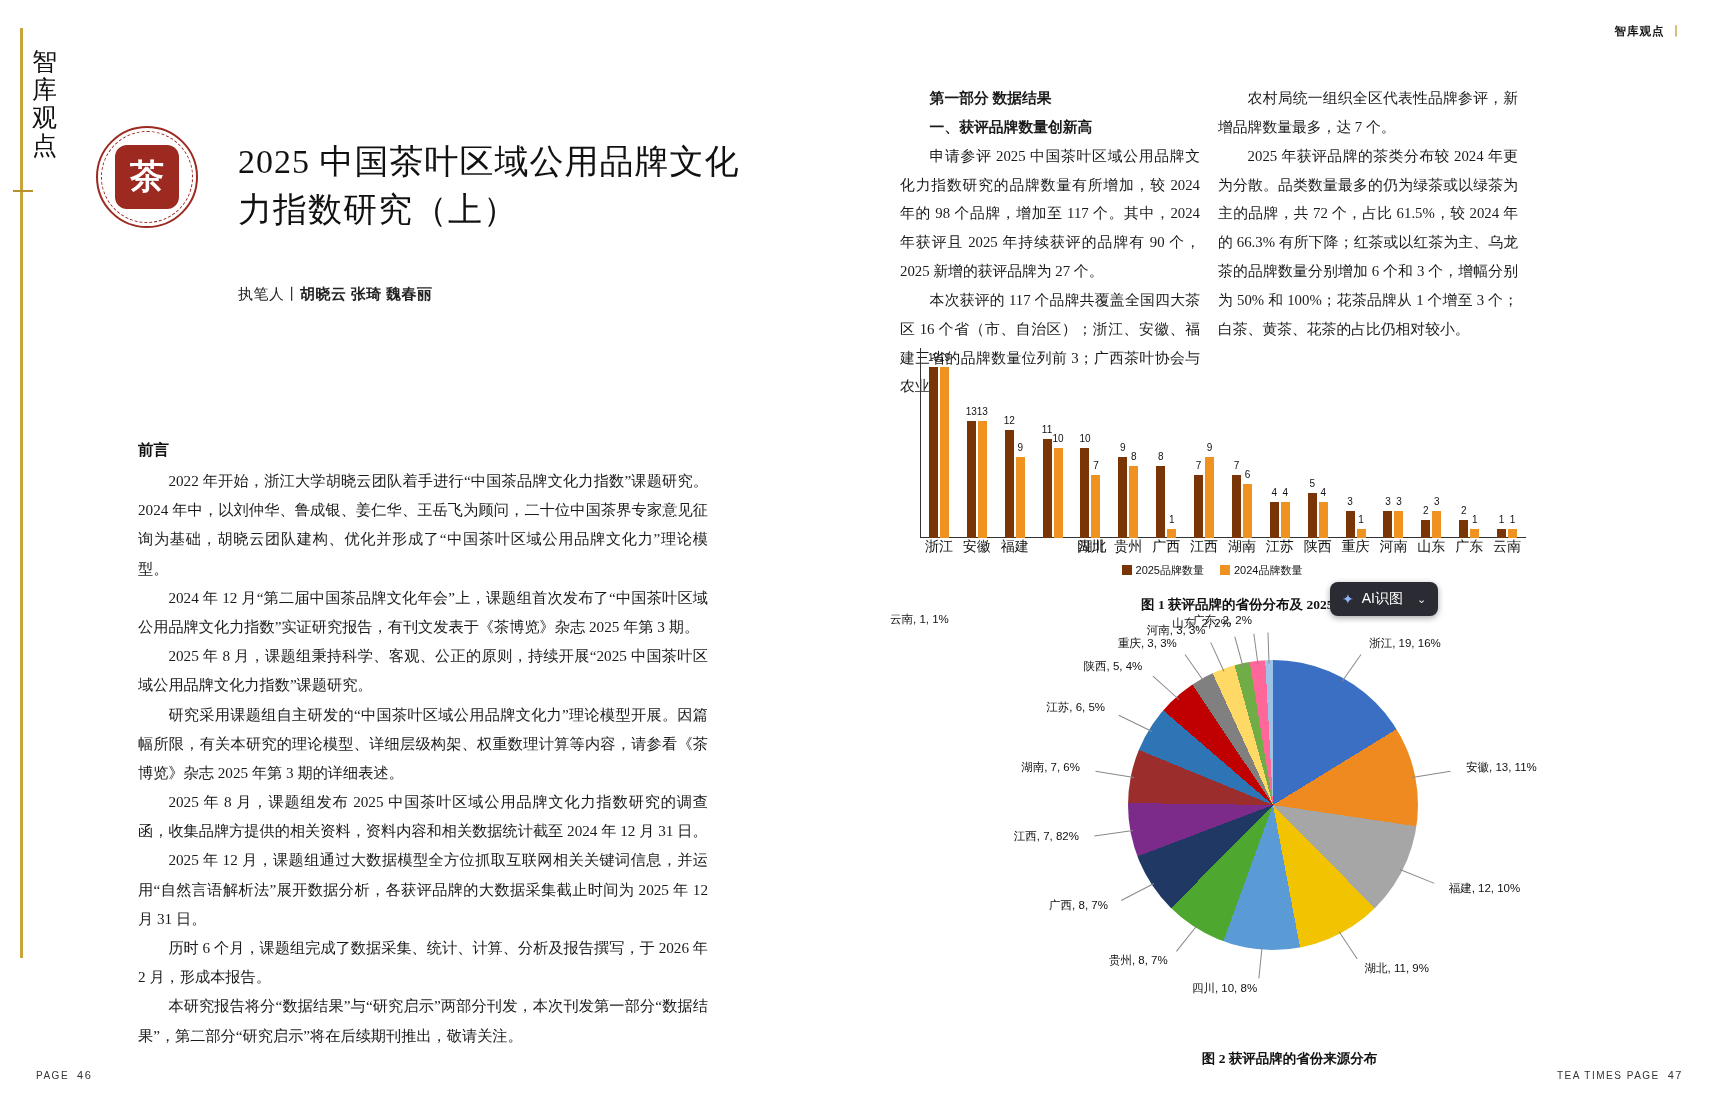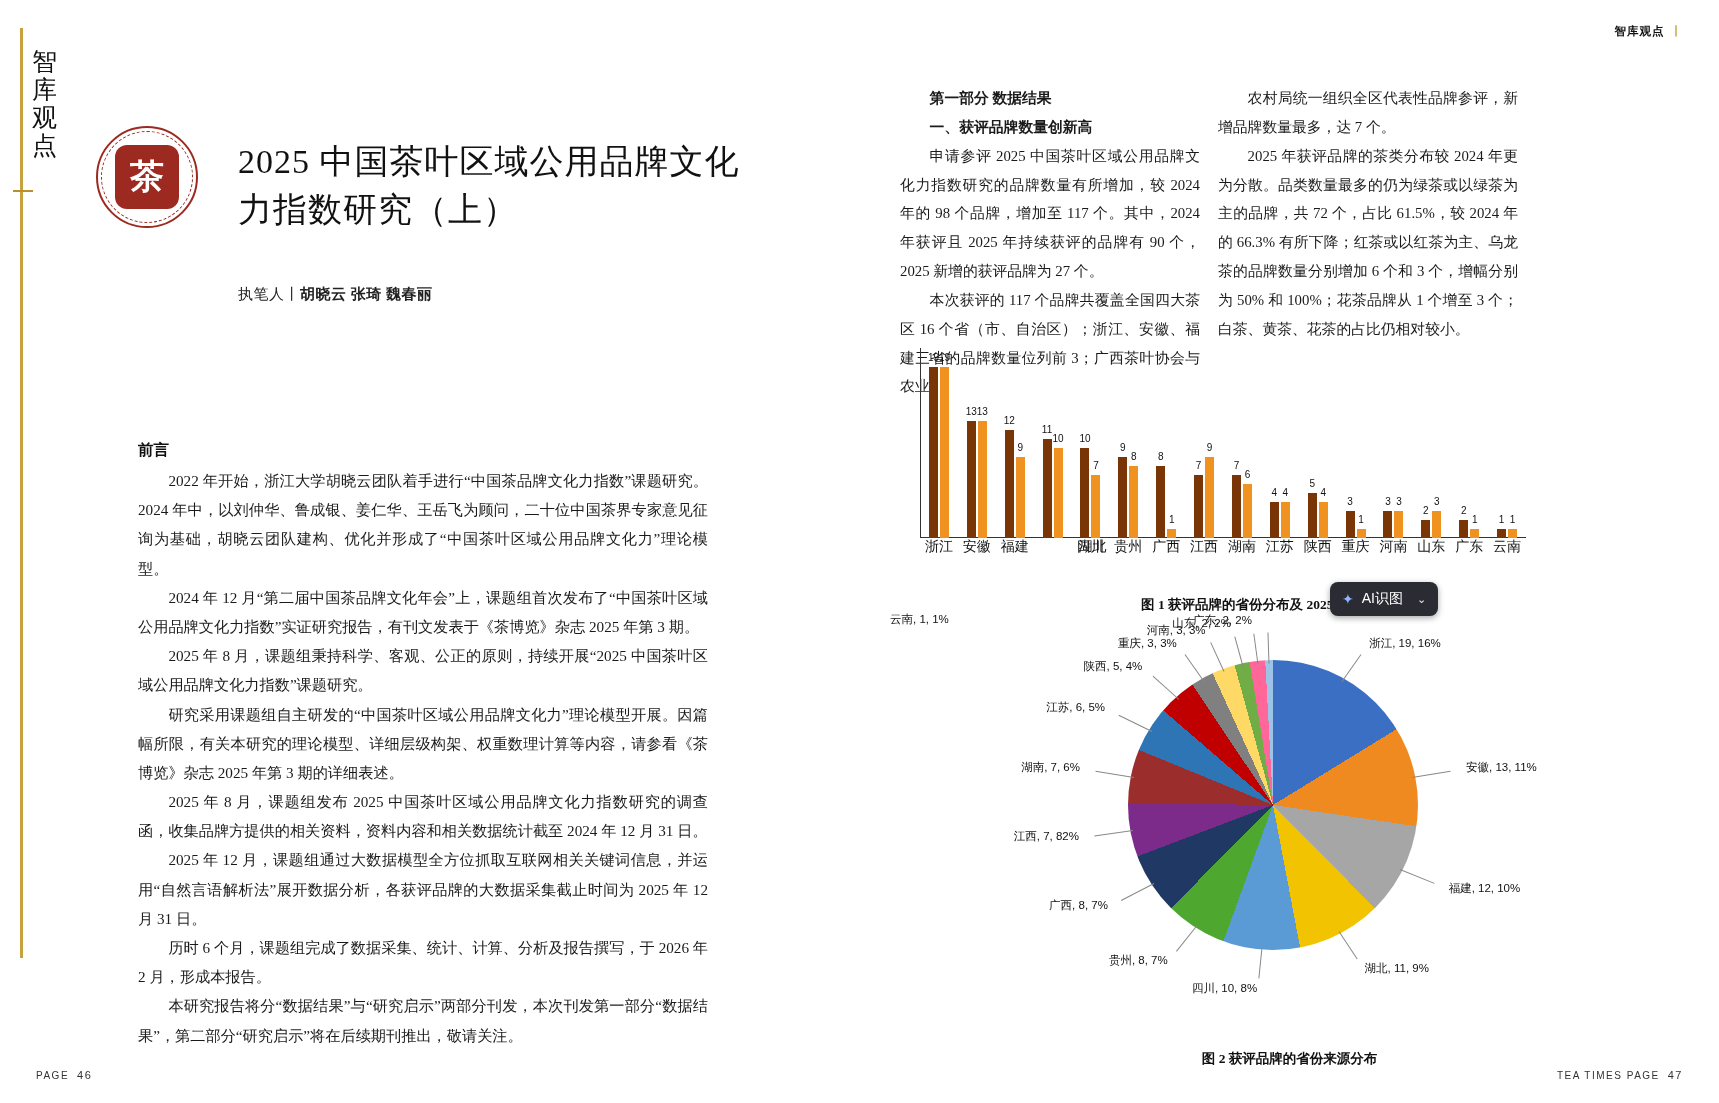--- a/index.html
+++ b/index.html
@@ -335,20 +335,24 @@
           </div>
           <div class="bc-group" style="left: 596.125px; width: 37.875px; bottom: 42px; height: 180px;">
             <div class="bar b2025" style="height: 9px;">
               <div class="bar-lab">1</div>
             </div>
             <div class="bar b2024" style="height: 9px;">
               <div class="bar-lab">1</div>
             </div>
           </div>
         </div>
+      <div class="bc-legend">
+        <span><span class="sw sw2025"></span><span id="lg2025">2025品牌数量</span></span>
+        <span><span class="sw sw2024"></span><span id="lg2024">2024品牌数量</span></span>
+      </div>
     <div class="bc-cat" style="left: 28px; width: 37.875px;">浙江</div>
         <div class="bc-cat" style="left: 65.875px; width: 37.875px;">安徽</div>
         <div class="bc-cat" style="left: 103.75px; width: 37.875px; margin-top: 48px;">福建</div>
         <div class="bc-cat" style="left: 141.625px; width: 37.875px; margin-left: 40px;">湖北</div>
         <div class="bc-cat" style="left: 179.5px; width: 37.875px;">四川</div>
         <div class="bc-cat" style="left: 217.375px; width: 37.875px;">贵州</div>
         <div class="bc-cat" style="left: 255.25px; width: 37.875px;">广西</div>
         <div class="bc-cat" style="left: 293.125px; width: 37.875px;">江西</div>
         <div class="bc-cat" style="left: 331px; width: 37.875px;">湖南</div>
         <div class="bc-cat" style="left: 368.875px; width: 37.875px;">江苏</div>

